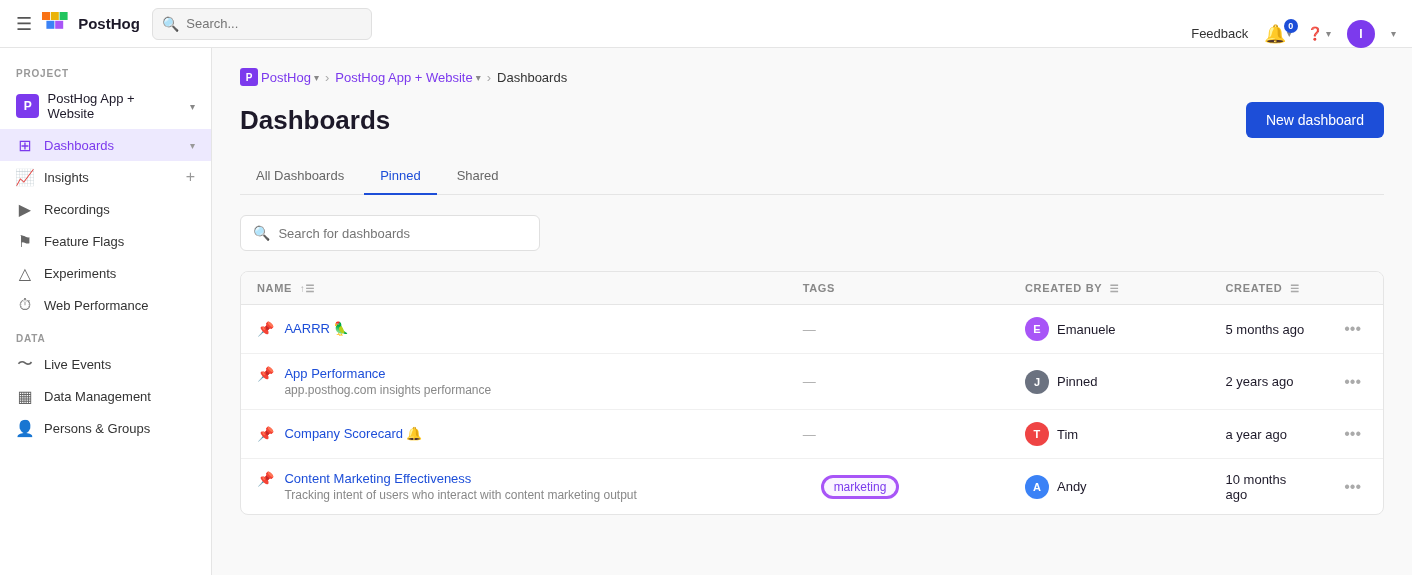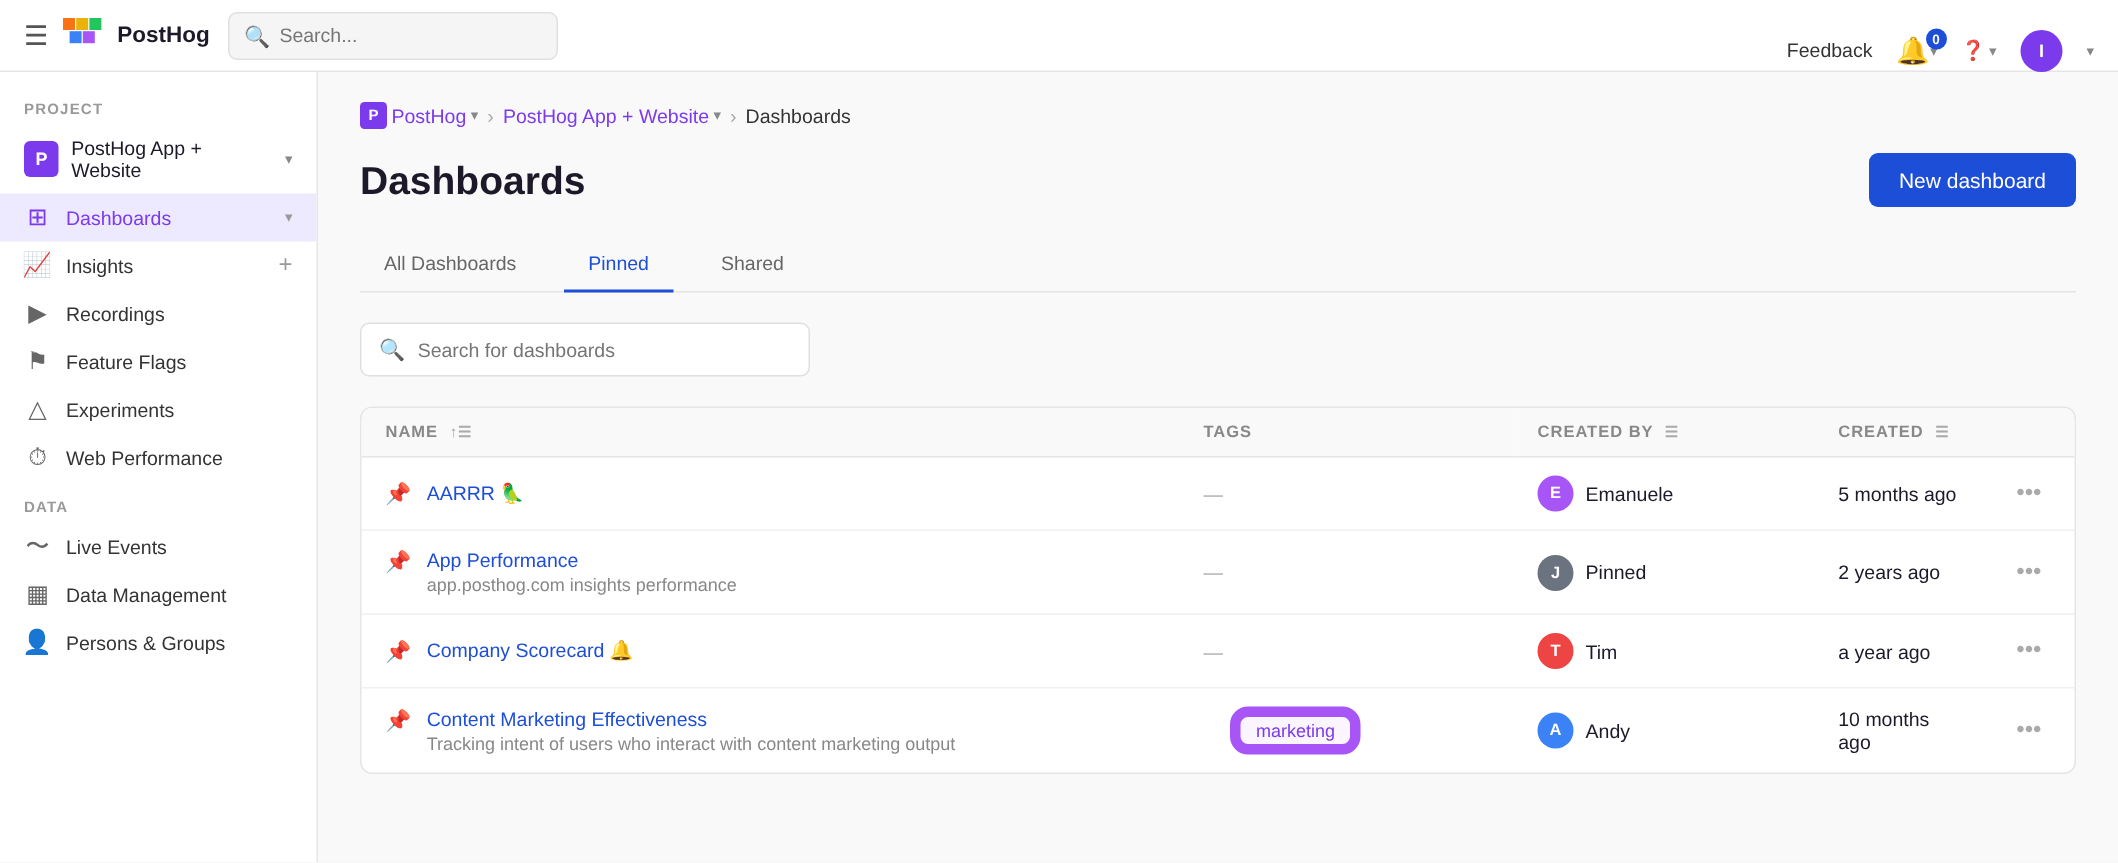--- a/index.html
+++ b/index.html
@@ -44,40 +44,40 @@
     .content { flex: 1; overflow-y: auto; padding: 20px 28px; background: #f9f9f9; }
     .breadcrumb { display: flex; align-items: center; gap: 6px; font-size: 13px; margin-bottom: 16px; color: #555; }
     .breadcrumb-link { color: #7c3aed; cursor: pointer; display: flex; align-items: center; gap: 3px; }
     .breadcrumb-sep { color: #aaa; }
     .breadcrumb-current { color: #333; }
     .page-header { display: flex; align-items: center; justify-content: space-between; margin-bottom: 20px; }
     .page-title { font-size: 26px; font-weight: 700; color: #1d1929; }
     .new-dashboard-btn { background: #1d4ed8; color: #fff; border: none; border-radius: 6px; padding: 10px 20px; font-size: 14px; font-weight: 500; cursor: pointer; }
 
     
-    .tabs { display: flex; gap: 16px; border-bottom: 1px solid #e5e5e5; margin-bottom: 20px; }
+    .tabs { display: flex; gap: 4px; border-bottom: 1px solid #e5e5e5; margin-bottom: 20px; }
     .tab { padding: 10px 16px; font-size: 13px; color: #666; cursor: pointer; border-bottom: 2px solid transparent; margin-bottom: -1px; }
     .tab.active { color: #1d4ed8; border-bottom-color: #1d4ed8; font-weight: 500; }
 
     
     .dashboard-search { display: flex; align-items: center; background: #fff; border: 1px solid #e0e0e0; border-radius: 6px; padding: 0 12px; gap: 8px; height: 36px; width: 300px; margin-bottom: 20px; }
     .dashboard-search input { border: none; background: transparent; outline: none; font-size: 13px; color: #555; width: 100%; }
 
     
     .table-container { background: #fff; border: 1px solid #e5e5e5; border-radius: 8px; overflow: hidden; }
     .table { width: 100%; border-collapse: collapse; }
     .table th { background: #f9f9f9; padding: 10px 16px; text-align: left; font-size: 11px; font-weight: 600; color: #888; text-transform: uppercase; letter-spacing: 0.06em; border-bottom: 1px solid #e5e5e5; }
     .table th .sort-icon { font-size: 10px; color: #aaa; margin-left: 4px; }
     .table th .filter-icon { font-size: 10px; color: #aaa; margin-left: 4px; }
     .table td { padding: 12px 16px; border-bottom: 1px solid #f0f0f0; font-size: 13px; vertical-align: middle; }
     .table tr:last-child td { border-bottom: none; }
     .pin-icon { color: #f59e0b; font-size: 14px; }
     .dashboard-name-link { color: #1d4ed8; font-weight: 500; cursor: pointer; display: flex; align-items: center; gap: 6px; }
     .dashboard-desc { font-size: 12px; color: #888; margin-top: 2px; }
-    .tag-badge { display: inline-block; padding: 2px 10px; border-radius: 12px; font-size: 12px; border: 7px solid #be185d; color: #555; background: #fff; margin-left: 18px; }
+    .tag-badge { display: inline-block; padding: 2px 10px; border-radius: 12px; font-size: 12px; border: 3px solid #be185d; color: #555; background: #fff; margin-left: 18px; }
     .tag-marketing { border-color: #a855f7; color: #7c3aed; background: #faf5ff; }
     .created-by { display: flex; align-items: center; gap: 8px; }
     .creator-avatar { width: 24px; height: 24px; border-radius: 50%; display: flex; align-items: center; justify-content: center; font-size: 11px; font-weight: 600; color: #fff; flex-shrink: 0; }
     .three-dots { cursor: pointer; color: #aaa; font-size: 16px; padding: 2px 6px; }
     .col-name { width: 50%; }
     .col-tags { width: 20%; }
     .col-created-by { width: 18%; }
     .col-created { width: 10%; }
   </style>
 </head>

